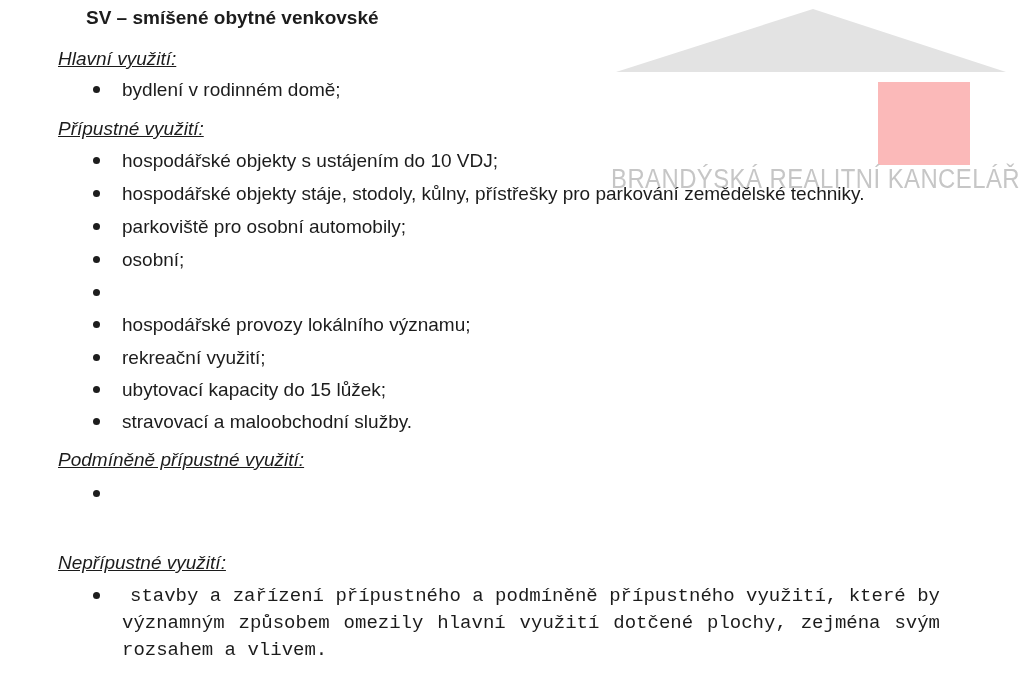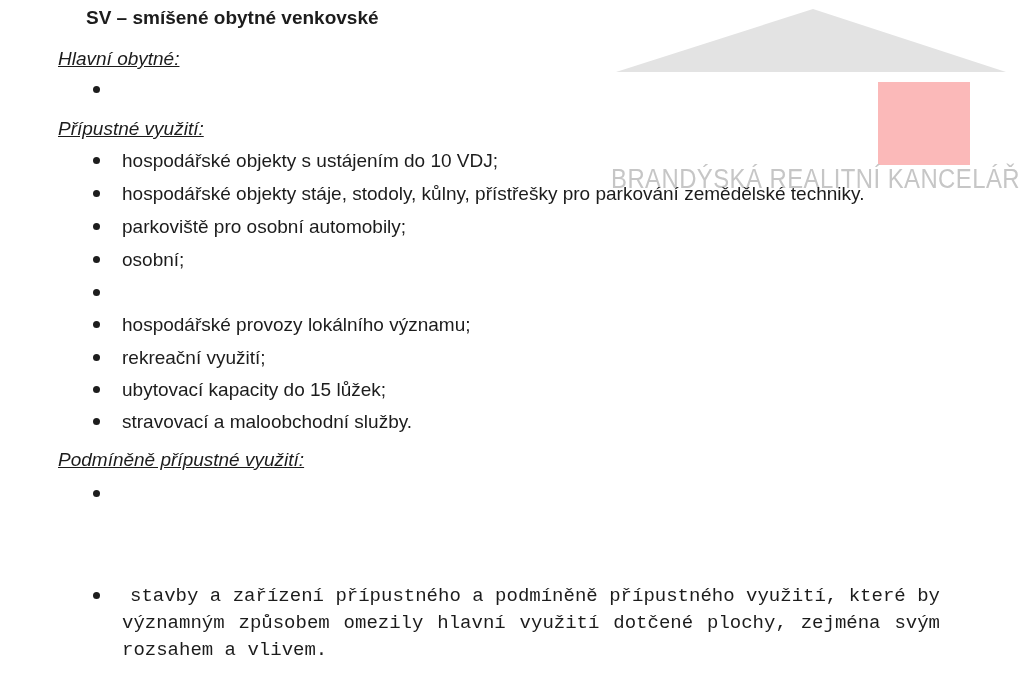--- a/index.html
+++ b/index.html
@@ -83,23 +83,24 @@
     <polygon points="16,72 213,9 406,72" fill="#e3e3e3"></polygon>
     <rect x="278" y="82" width="92" height="83" fill="#fbb9b9"></rect>
   </svg>
 
   <div class="watermark" style="color: rgb(198, 198, 198);">BRANDÝSKÁ REALITNÍ KANCELÁŘ</div>
 
   <div class="content">
 
     <div class="doc-title">SV – smíšené obytné venkovské</div>
 
-    <div class="section-heading" style="top:47px">Hlavní obytné:</div>
+    <div class="section-heading" style="top:47px">Hlavní využití:</div>
     <div class="bullet-item" style="top:78px">
       <span class="dot"></span>
+      <span>bydlení v rodinném domě;</span>
     </div>
 
     <div class="section-heading" style="top:117px">Přípustné využití:</div>
 
     <div class="bullet-item" style="top:149px">
       <span class="dot"></span>
       <span>hospodářské objekty s ustájením do 10 VDJ;</span>
     </div>
     <div class="bullet-item" style="top:215px">
       <span class="dot"></span>
@@ -131,19 +132,20 @@
     <div class="bullet-item" style="top:410px">
       <span class="dot"></span>
       <span>stravovací a maloobchodní služby.</span>
     </div>
 
     <div class="section-heading" style="top:448px">Podmíněně přípustné využití:</div>
     <div class="bullet-para" style="top:481px">
       <span class="dot"></span>
     </div>
 
+    <div class="section-heading" style="top:551px">Nepřípustné využití:</div>
     <div class="bullet-para indent-first" style="top:583px">
       <span class="dot"></span>
       <span>stavby a zařízení přípustného a podmíněně přípustného využití, které by významným způsobem omezily hlavní využití dotčené plochy, zejména svým rozsahem a vlivem.</span>
     </div>
 
   </div>
 </div>
 
 </body></html>

